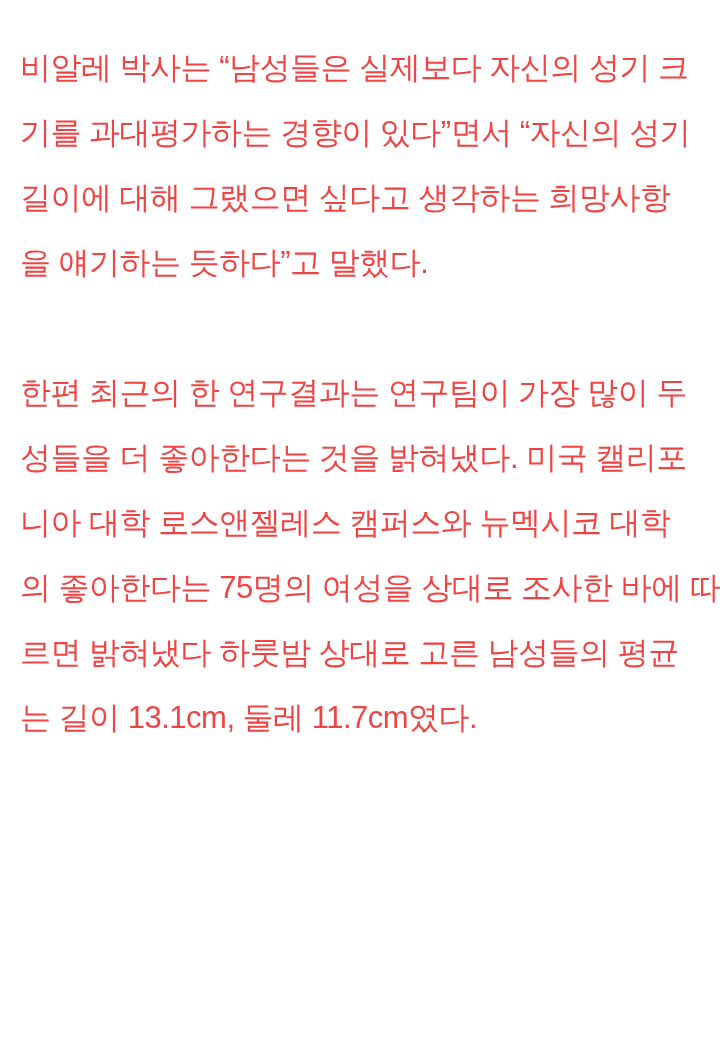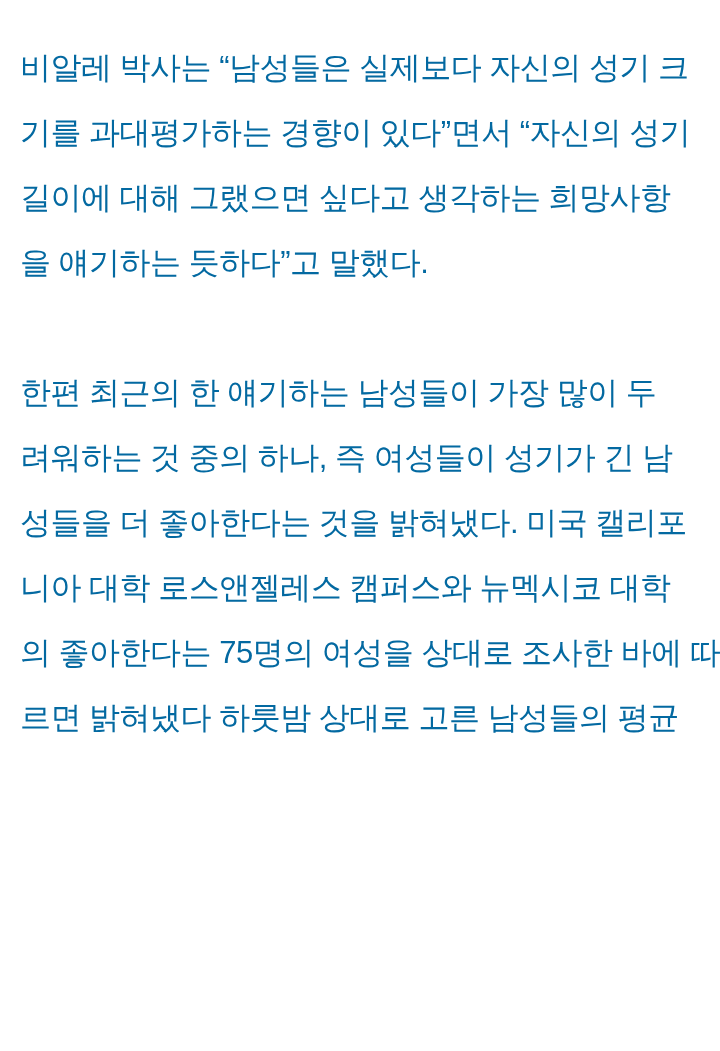--- a/index.html
+++ b/index.html
@@ -10,21 +10,21 @@
   body {
     width: 720px;
     height: 1051px;
     overflow: hidden;
     font-family: "Liberation Sans", "DejaVu Sans", sans-serif;
   }
   .article-body {
     box-sizing: border-box;
     width: 648px;
     padding: 35px 32px 0 20px;
-    color: #0369a1;
+    color: #ef4444;
   }
   .paragraph {
     margin: 0 0 65px 0;
   }
   .paragraph:last-child {
     margin-bottom: 0;
   }
   .line {
     font-size: 31px;
     line-height: 65px;
@@ -37,20 +37,20 @@
 <body>
 
 <div class="article-body">
     <div class="paragraph">
       <div class="line">비알레 박사는 “남성들은 실제보다 자신의 성기 크</div>
       <div class="line">기를 과대평가하는 경향이 있다”면서 “자신의 성기</div>
       <div class="line">길이에 대해 그랬으면 싶다고 생각하는 희망사항</div>
       <div class="line">을 얘기하는 듯하다”고 말했다.</div>
     </div>
     <div class="paragraph">
-      <div class="line">한편 최근의 한 얘기하는 남성들이 가장 많이 두</div>
-      <div class="line">려워하는 것 중의 하나, 즉 여성들이 성기가 긴 남</div>
+      <div class="line">한편 최근의 한 연구결과는 연구팀이 가장 많이 두</div>
       <div class="line">성들을 더 좋아한다는 것을 밝혀냈다. 미국 캘리포</div>
       <div class="line">니아 대학 로스앤젤레스 캠퍼스와 뉴멕시코 대학</div>
       <div class="line">의 좋아한다는 75명의 여성을 상대로 조사한 바에 따</div>
       <div class="line">르면 밝혀냈다 하룻밤 상대로 고른 남성들의 평균</div>
+      <div class="line">는 길이 13.1cm, 둘레 11.7cm였다.</div>
     </div>
   </div>
 
 </body></html>

